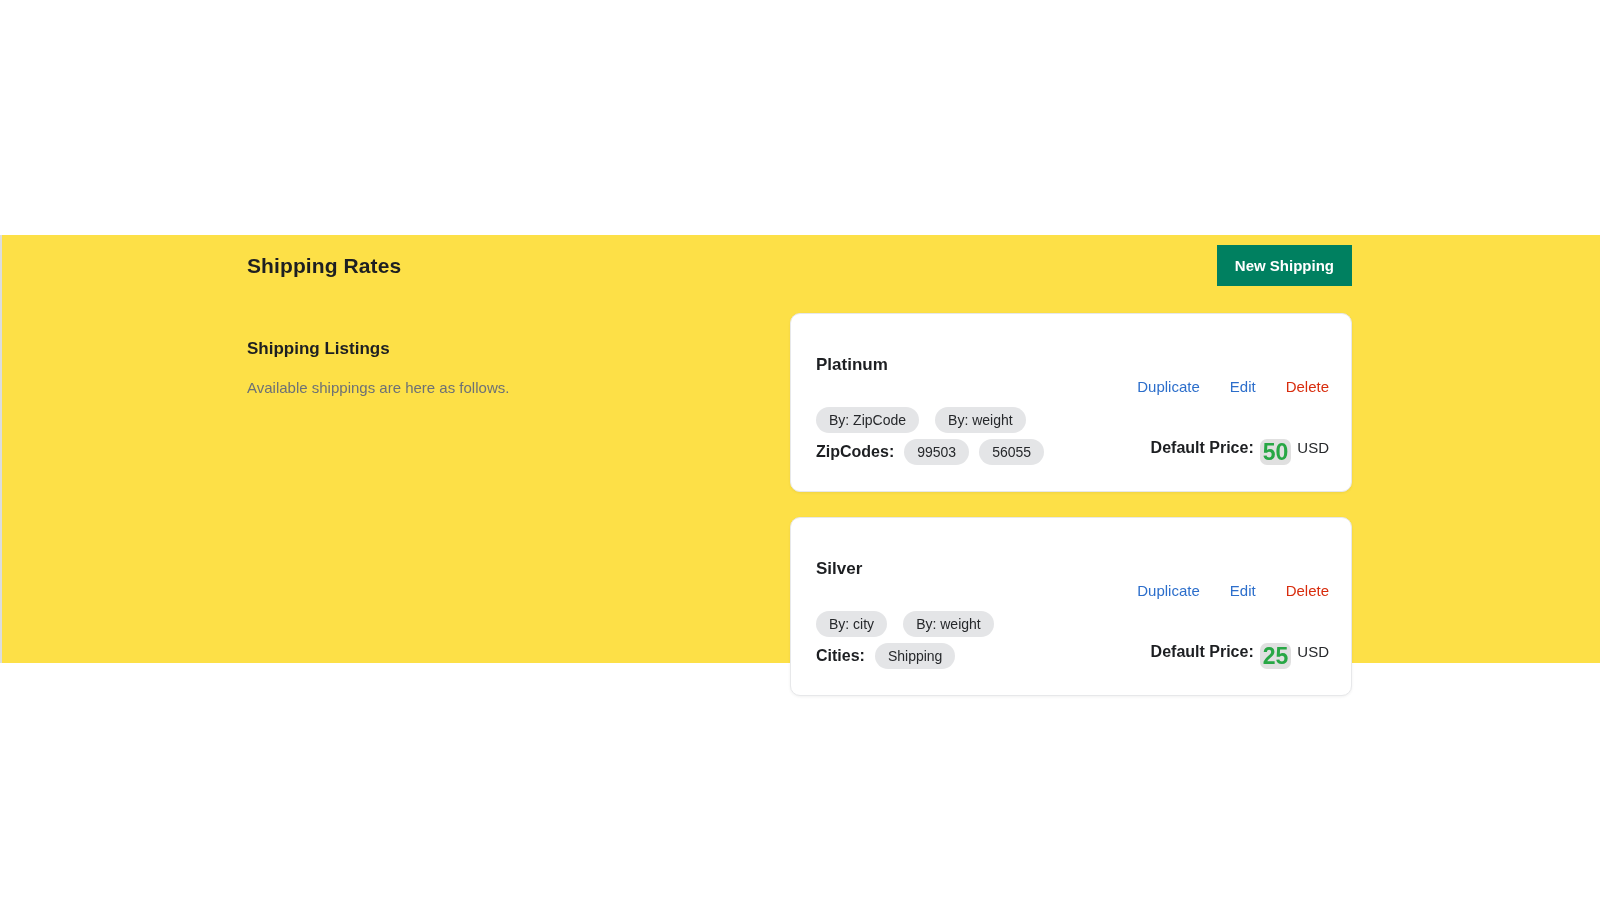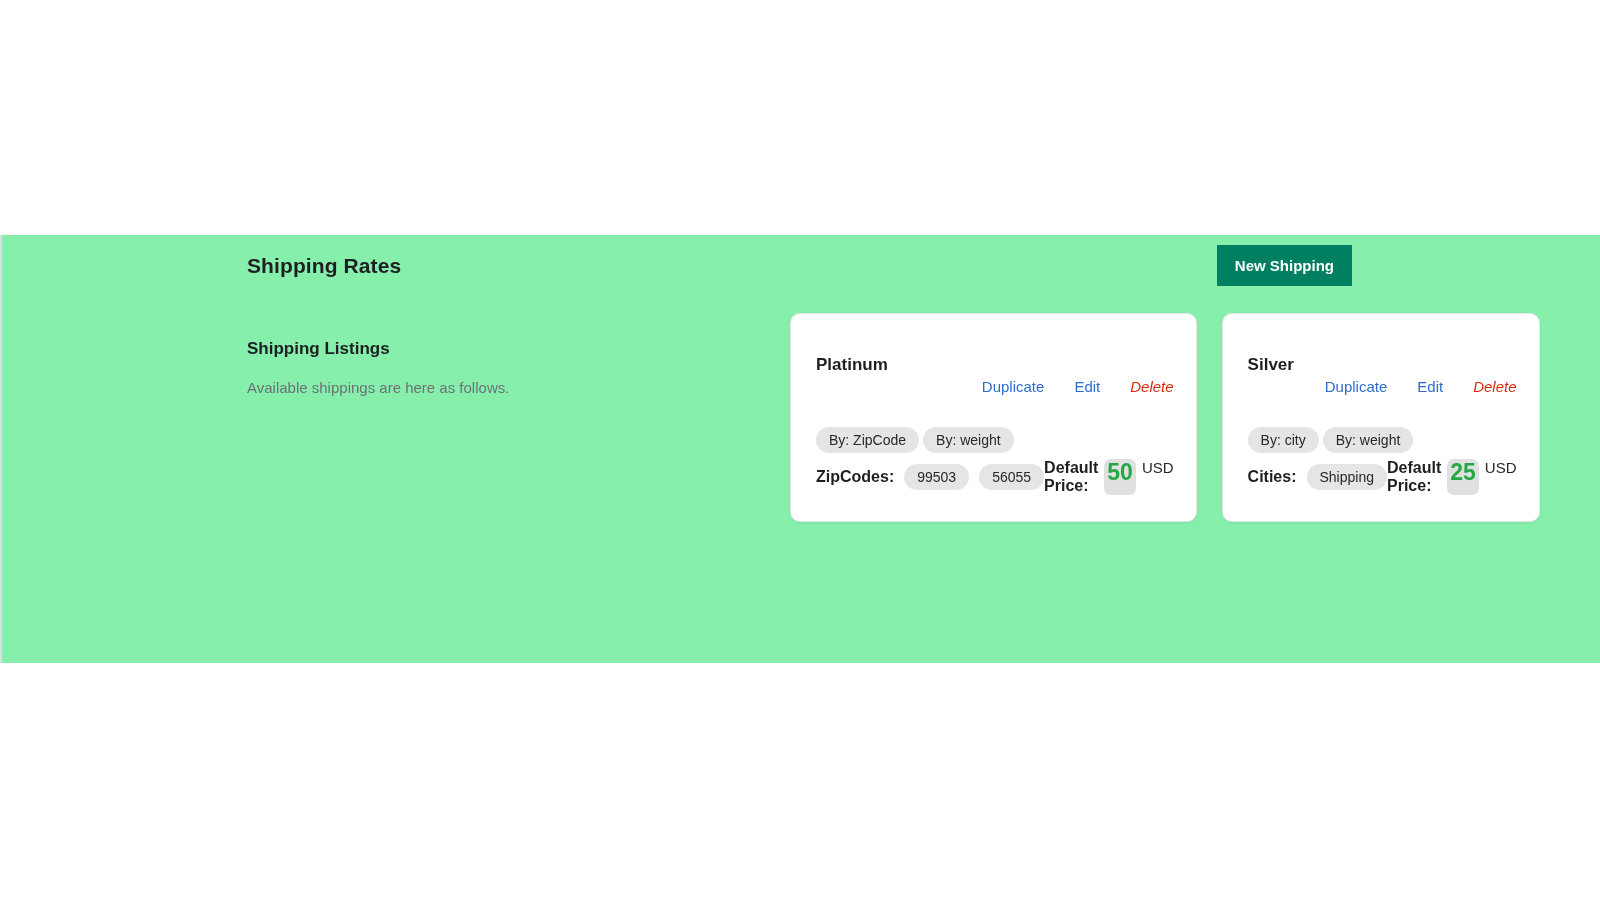--- a/index.html
+++ b/index.html
@@ -7,21 +7,21 @@
     width: 1600px; height: 900px;
     background: #ffffff;
     font-family: "Liberation Sans", sans-serif;
     color: #202223;
     overflow: hidden;
   }
   .band {
     position: absolute;
     top: 235px; left: 0;
     width: 1600px; height: 428px;
-    background: #86efac;
+    background: #fde047;
     border-left: 2px solid #dcdddd;
   }
   .inner {
     width: 1105px;
     margin-left: 245px;
     padding-top: 10px;
   }
   .page-header {
     display: flex;
     align-items: center;
@@ -60,21 +60,21 @@
     color: #1d1f22;
   }
   .section-desc {
     margin-top: 20px;
     font-size: 15px;
     color: #6d7175;
   }
   .cards-col {
     width: 562px;
     display: flex;
-    flex-direction: row;
+    flex-direction: column;
     gap: 25px;
   }
   .card {
     background: #ffffff;
     border: 1px solid #e7e8ea;
     border-radius: 10px;
     box-shadow: 0 1px 3px rgba(0,0,0,0.06);
     padding: 20px 22px 26px 25px;
   }
   .card-header {
@@ -91,25 +91,25 @@
     display: flex;
     gap: 30px;
     font-size: 15px;
     margin-top: 44px;
   }
   .link {
     text-decoration: none;
     color: #2c6ecb;
     cursor: pointer;
   }
-  .link.danger { color: #d82c0d; font-style: italic; }
+  .link.danger { color: #d82c0d; }
   .tags-row {
-    margin-top: 32px;
-    display: flex;
-    gap: 4px;
+    margin-top: 12px;
+    display: flex;
+    gap: 16px;
   }
   .pill {
     display: inline-block;
     background: #e4e5e7;
     color: #26282b;
     font-size: 14px;
     line-height: 20px;
     padding: 3px 13px;
     border-radius: 999px;
     white-space: nowrap;

